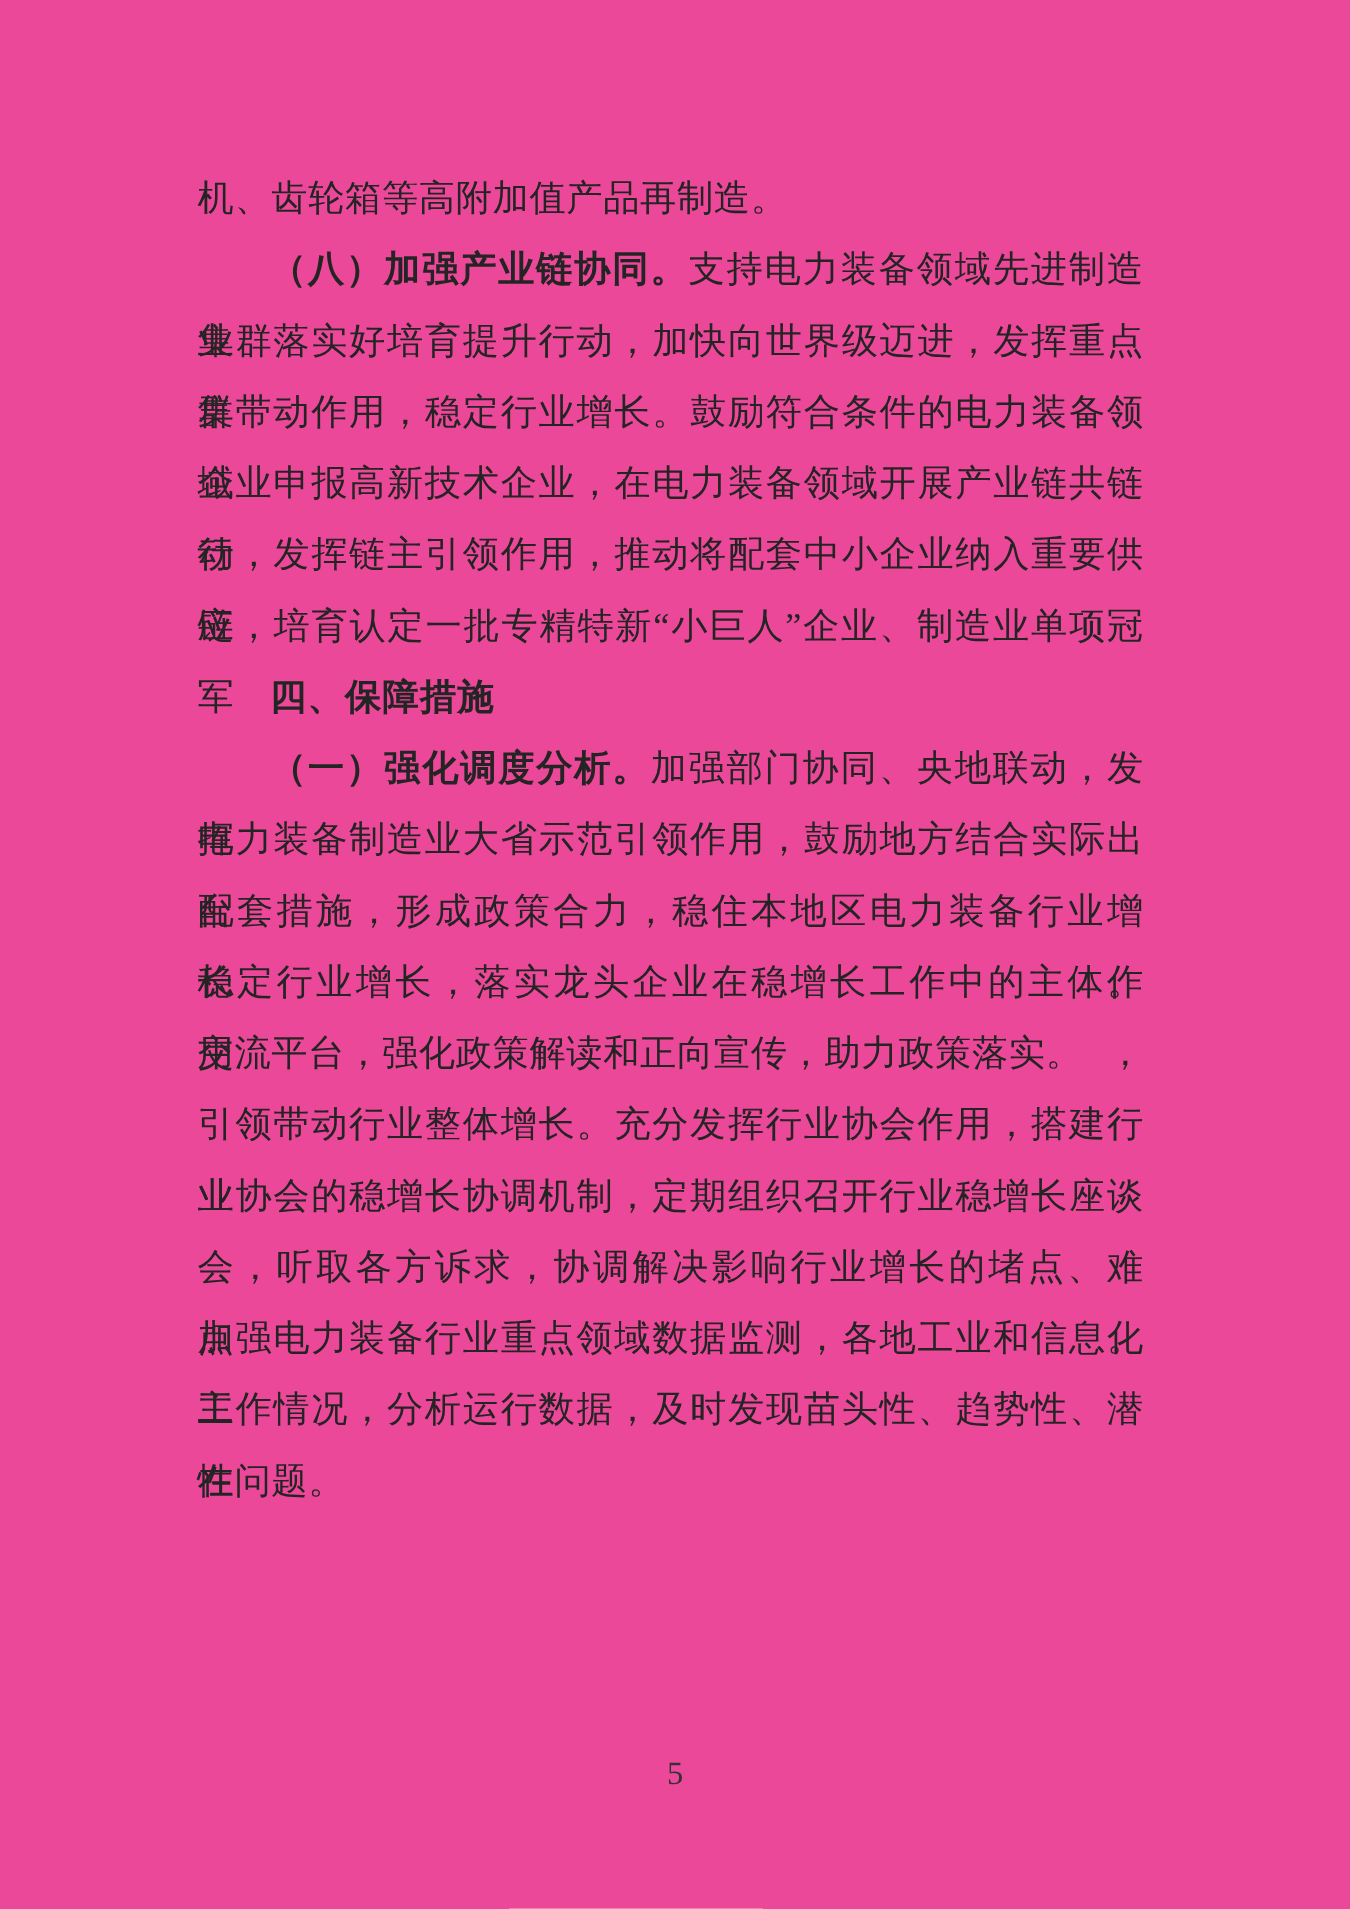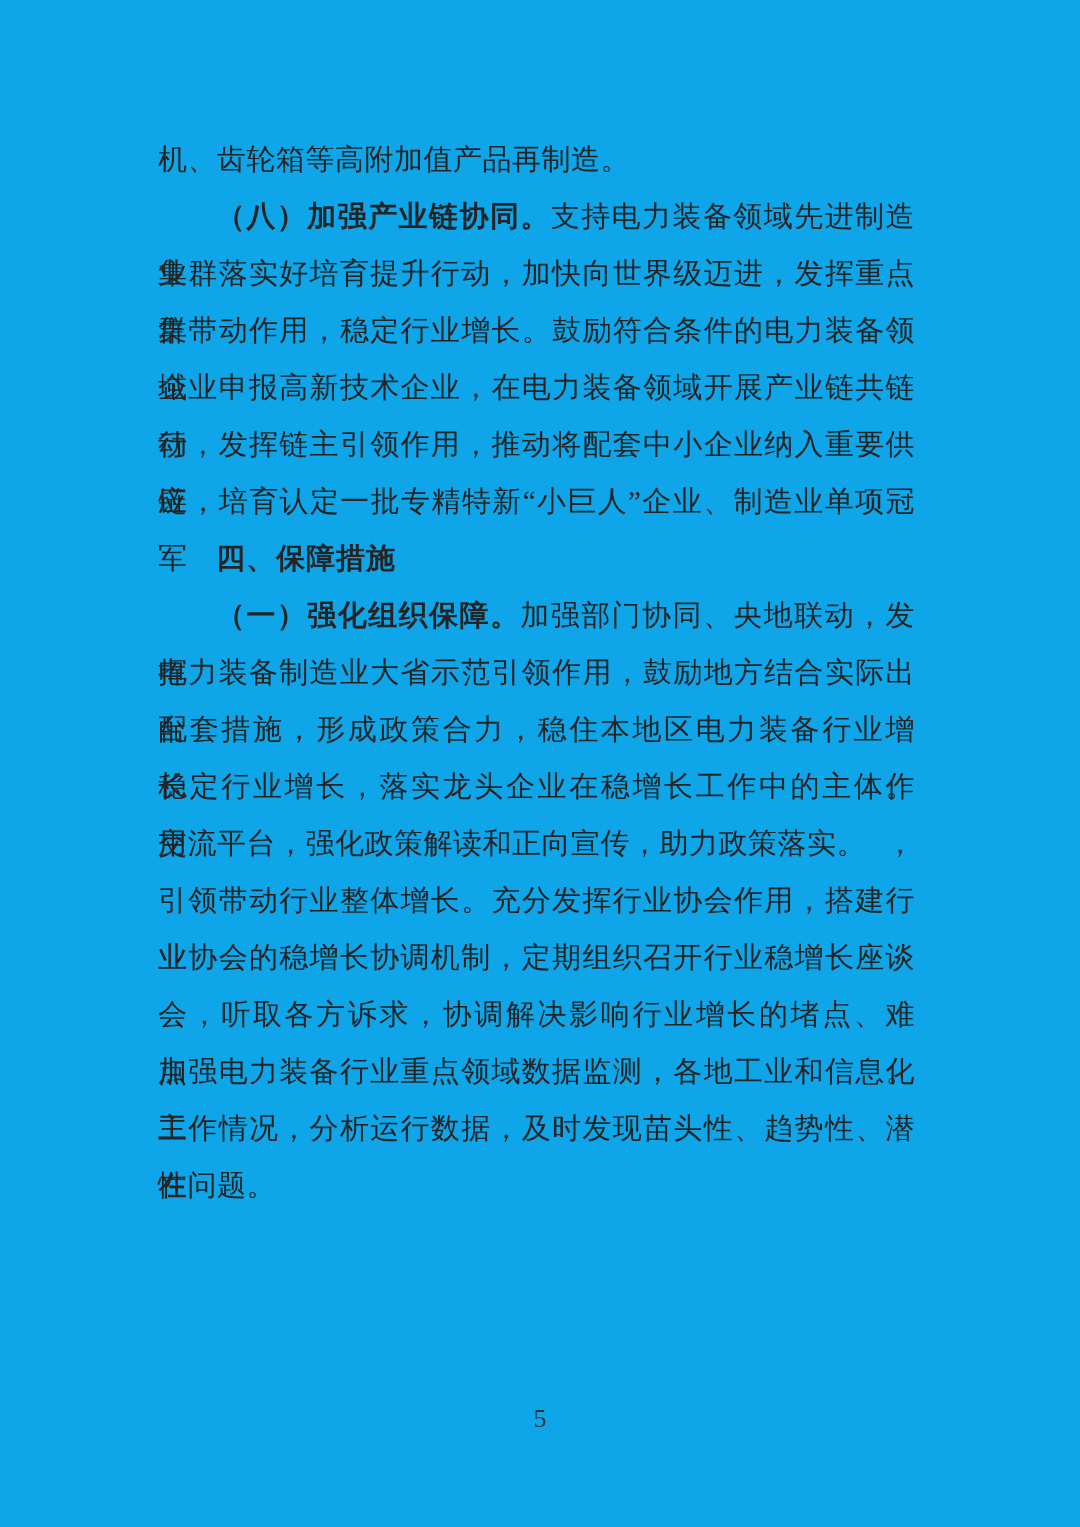--- a/index.html
+++ b/index.html
@@ -5,21 +5,21 @@
   html, body {
     margin: 0;
     padding: 0;
     background: #e8e8e8;
   }
   .page {
     position: relative;
     width: 1080px;
     height: 1527px;
     margin: 0 auto;
-    background: #0ea5e9;
+    background: #ec4899;
     overflow: hidden;
     font-family: "Liberation Serif", "DejaVu Serif", serif;
     color: #242424;
   }
   .textblock {
     position: absolute;
     left: 158px;
     top: 131px;
     width: 757px;
   }
@@ -65,21 +65,21 @@
 <div class="page">
   <div class="textblock" id="textblock">
       <div class="line"><span class="regular">机、齿轮箱等高附加值产品再制造。</span></div>
       <div class="line fill indent"><span class="bold">（八）加强产业链协同。</span><span class="regular">支持电力装备领域先进制造业</span></div>
       <div class="line fill"><span class="regular">集群落实好培育提升行动，加快向世界级迈进，发挥重点集</span></div>
       <div class="line fill"><span class="regular">群带动作用，稳定行业增长。鼓励符合条件的电力装备领域</span></div>
       <div class="line fill"><span class="regular">企业申报高新技术企业，在电力装备领域开展产业链共链行</span></div>
       <div class="line fill"><span class="regular">动，发挥链主引领作用，推动将配套中小企业纳入重要供应</span></div>
       <div class="line fill"><span class="regular">链，培育认定一批专精特新“小巨人”企业、制造业单项冠军</span></div>
       <div class="line indent heading"><span class="bold">四、保障措施</span></div>
-      <div class="line fill indent"><span class="bold">（一）强化组织保障。</span><span class="regular">加强部门协同、央地联动，发挥</span></div>
+      <div class="line fill indent"><span class="bold">（一）强化调度分析。</span><span class="regular">加强部门协同、央地联动，发挥</span></div>
       <div class="line fill"><span class="regular">电力装备制造业大省示范引领作用，鼓励地方结合实际出台</span></div>
       <div class="line fill"><span class="regular">配套措施，形成政策合力，稳住本地区电力装备行业增长。</span></div>
       <div class="line fill"><span class="regular">稳定行业增长，落实龙头企业在稳增长工作中的主体作用，</span></div>
       <div class="line"><span class="regular">交流平台，强化政策解读和正向宣传，助力政策落实。</span></div>
       <div class="line fill"><span class="regular">引领带动行业整体增长。充分发挥行业协会作用，搭建行业</span></div>
       <div class="line fill"><span class="regular">业协会的稳增长协调机制，定期组织召开行业稳增长座谈</span></div>
       <div class="line fill"><span class="regular">会，听取各方诉求，协调解决影响行业增长的堵点、难点。</span></div>
       <div class="line fill"><span class="regular">加强电力装备行业重点领域数据监测，各地工业和信息化主</span></div>
       <div class="line fill"><span class="regular">工作情况，分析运行数据，及时发现苗头性、趋势性、潜在</span></div>
       <div class="line"><span class="regular">性问题。</span></div>

